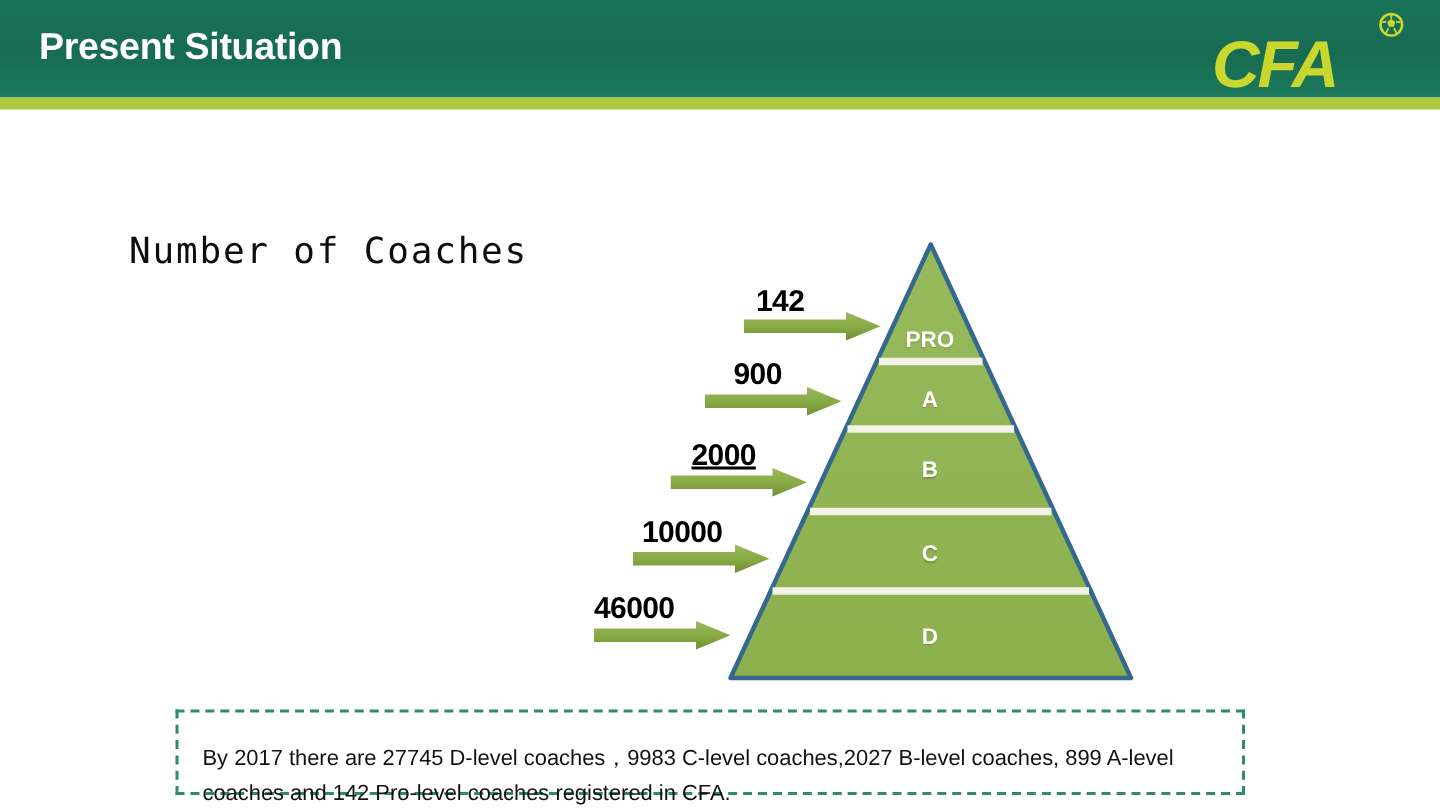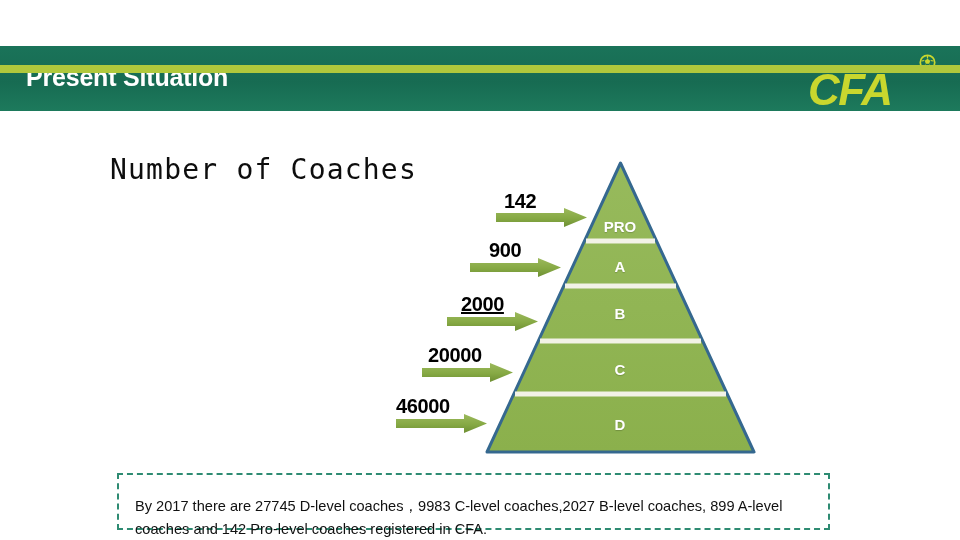--- a/index.html
+++ b/index.html
@@ -14,21 +14,20 @@
     overflow: hidden;
     position: relative;
   }
 
   
   #header-bar {
     position: absolute;
     left: 0; top: 0;
     width: 960px; height: 65px;
     background: linear-gradient(180deg, #1a7359 0%, #176b52 55%, #1d7a5c 100%);
-    margin-top: 46px;
   }
   #header-title {
     position: absolute;
     left: 26px; top: 17px;
     font-size: 25px;
     font-weight: bold;
     color: #ffffff;
     letter-spacing: -0.2px;
     white-space: nowrap;
   }
@@ -60,25 +59,24 @@
     position: absolute;
     right: 2px; top: 2px;
     width: 17px; height: 17px;
   }
 
   
   #chart-heading {
     position: absolute;
     left: 86px; top: 153px;
     font-family: "DejaVu Sans Mono", "Liberation Mono", monospace;
-    font-size: 28px;
+    font-size: 24px;
     color: #0d0d0d;
     letter-spacing: 1.2px;
     white-space: nowrap;
-    margin-left: 24px;
   }
 
   
   #pyramid-wrap {
     position: absolute;
     left: 485px; top: 158px;
     width: 275px; height: 300px;
   }
   #pyramid-svg { display: block; }
 
@@ -187,21 +185,21 @@
 </div>
 
 <div class="arrow-row">
   <div class="arrow-value" style="left:461px; top:293px;text-decoration:underline;">2000</div>
   <svg class="arrow-graphic" style="left:447px; top:312px;" width="92" height="22" viewBox="0 0 92 22">
     <polygon points="0,5 68,5 68,0 91,9.5 68,19 68,14 0,14" fill="url(#arrG1)"></polygon>
   </svg>
 </div>
 
 <div class="arrow-row">
-  <div class="arrow-value" style="left:428px; top:344px;">20000</div>
+  <div class="arrow-value" style="left:428px; top:344px;">10000</div>
   <svg class="arrow-graphic" style="left:422px; top:363px;" width="92" height="22" viewBox="0 0 92 22">
     <polygon points="0,5 68,5 68,0 91,9.5 68,19 68,14 0,14" fill="url(#arrG1)"></polygon>
   </svg>
 </div>
 
 <div class="arrow-row">
   <div class="arrow-value" style="left:396px; top:395px;">46000</div>
   <svg class="arrow-graphic" style="left:396px; top:414px;" width="92" height="22" viewBox="0 0 92 22">
     <polygon points="0,5 68,5 68,0 91,9.5 68,19 68,14 0,14" fill="url(#arrG1)"></polygon>
   </svg>

